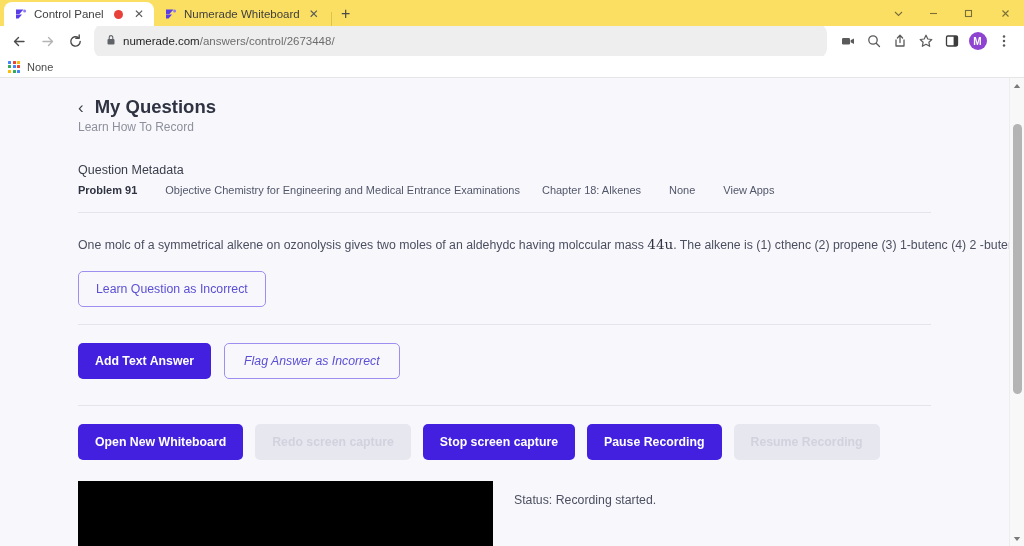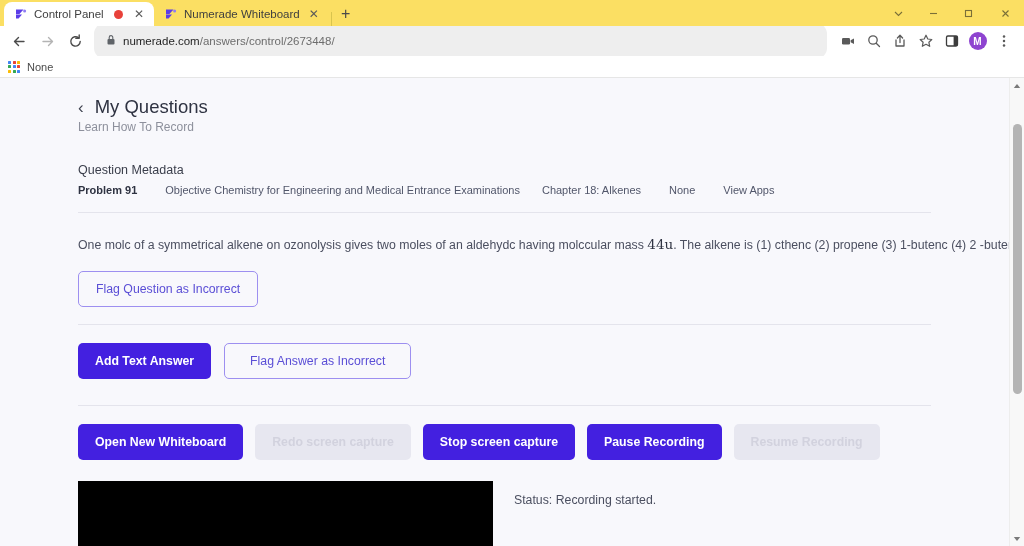--- a/index.html
+++ b/index.html
@@ -172,21 +172,21 @@
   .page {
     flex: 1 1 auto;
     padding: 18px 0 0 0;
     position: relative;
     overflow: hidden;
   }
   .content { padding: 0 78px; }
 
   .back-row { display: flex; align-items: center; gap: 11px; }
   .chev-back { font-size: 17px; color: #3f4350; line-height: 1; }
-  .h1 { font-size: 18.5px; color: #2f3342; font-weight: normal; }
+  .h1 { font-size: 18.5px; color: #2f3342; font-weight: bold; }
   .sub { font-size: 12px; color: #8d909c; margin-top: 2px; }
 
   .meta-title { font-size: 12.5px; color: #3a3e4b; margin-top: 29px; }
   .meta-row {
     display: flex;
     align-items: baseline;
     margin-top: 7px;
     font-size: 11px;
     color: #51566a;
   }
@@ -243,21 +243,21 @@
     font-family: "Liberation Sans", sans-serif;
     white-space: nowrap;
   }
 
   .flagq { margin-top: 17px; }
 
   .answer-label { font-size: 12.5px; color: #3a3e4b; margin-top: 29px; }
   .answer-rule { height: 1px; background: #e4e4ec; margin-top: 17px; }
 
   .answer-btns { display: flex; gap: 13px; margin-top: 18px; align-items: stretch; }
-  .answer-btns .btn-outline { padding: 10px 25px; }
+  .answer-btns .btn-outline { padding: 10px 19px; font-style: italic; }
 
   .rec-rule { height: 1px; background: #e4e4ec; margin-top: 26px; }
 
   .rec-btns { display: flex; gap: 12px; margin-top: 18px; }
 
   .bottom { display: flex; margin-top: 21px; gap: 0; }
   .video {
     width: 415px;
     height: 160px;
     background: #000000;
@@ -458,21 +458,21 @@
           <span class="m2">Chapter 18: Alkenes</span>
           <span class="m3">None</span>
           <span class="m4">View Apps</span>
         </div>
 
         <div class="rule"></div>
 
         <div class="question"><span>One molc of a symmetrical alkene on ozonolysis gives two moles of an aldehydc having molccular mass </span><span class="mass">44u</span><span>. The alkene is (1) cthenc (2) propene (3) 1-butenc (4) 2 -butenc</span></div>
 
         <div class="flagq">
-          <button class="btn btn-outline">Flag Question as Incorrect</button>
+          <button class="btn btn-outline">Learn Question as Incorrect</button>
         </div>
 
         <div class="answer-rule"></div>
 
         <div class="answer-btns">
           <button class="btn btn-solid">Add Text Answer</button>
           <button class="btn btn-outline">Flag Answer as Incorrect</button>
         </div>
 
         <div class="rec-rule"></div>

